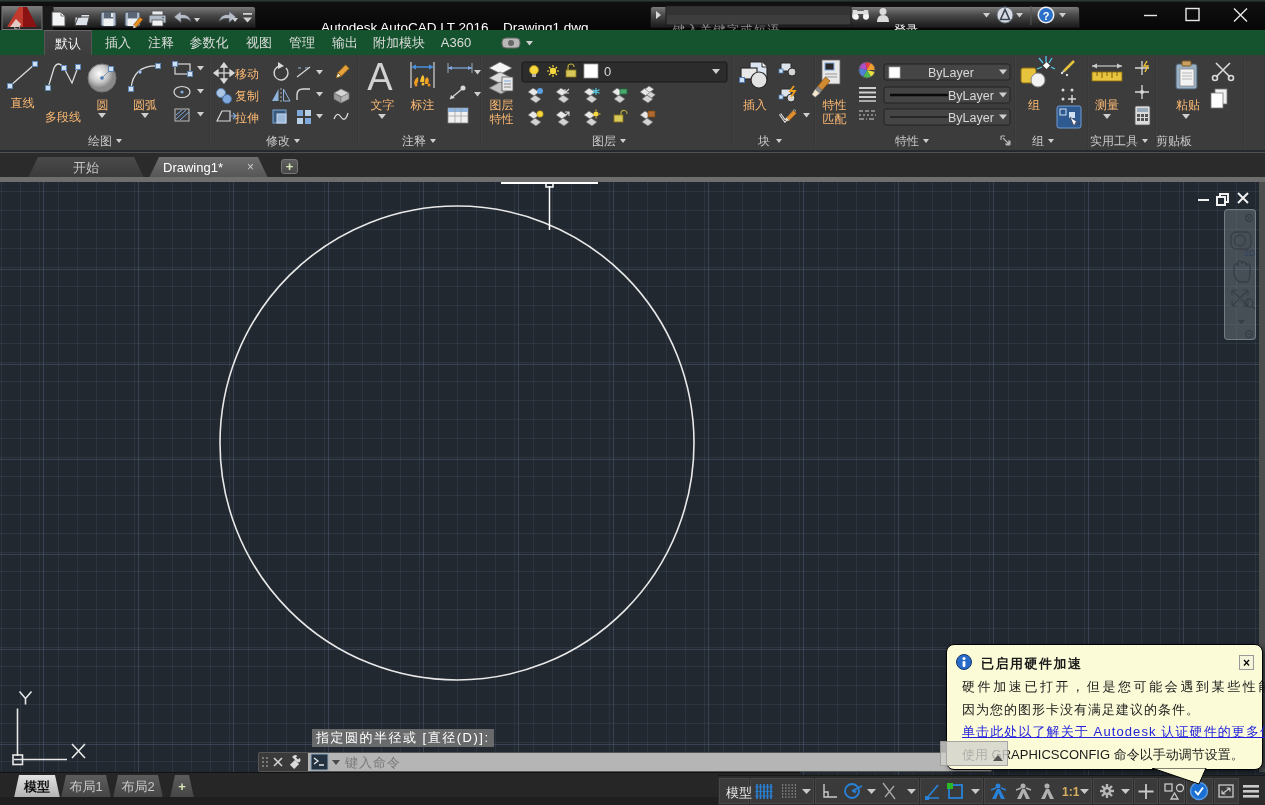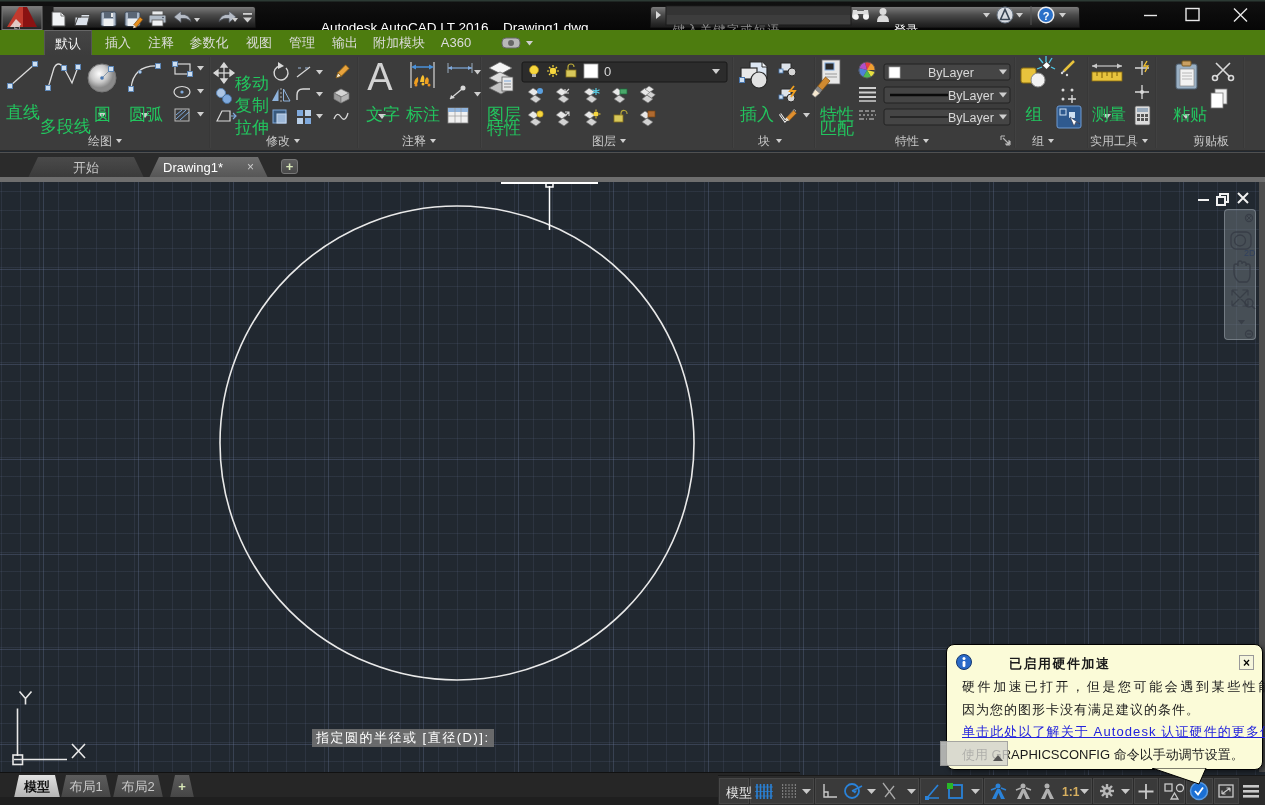--- a/index.html
+++ b/index.html
@@ -4,28 +4,28 @@
 html,body{margin:0;padding:0;background:#000;}
 *{box-sizing:border-box;}
 #app{position:relative;width:1265px;height:805px;overflow:hidden;font-family:"Liberation Sans",sans-serif;background:#212830;}
 .abs{position:absolute;}
 
 #titlebar{position:absolute;left:0;top:0;width:1265px;height:30px;background:linear-gradient(#111,#060606);}
 #qatbar{position:absolute;left:45px;top:6px;width:211px;height:22px;border-radius:3px 3px 0 0;background:linear-gradient(#7a7a7a,#4a4a4a 40%,#262626 85%,#1d1d1d);border:1px solid #141414;}
 #srchbar{position:absolute;left:650px;top:6px;width:430px;height:22px;border-radius:3px 3px 0 0;background:linear-gradient(#7a7a7a,#4a4a4a 40%,#262626 85%,#1d1d1d);border:1px solid #141414;}
 .ttxt{position:absolute;top:7px;color:#fff;font-size:13.5px;white-space:nowrap;margin-top:13px;}
 
-#ribtabs{position:absolute;left:0;top:30px;width:1265px;height:25px;background:#4d7c0f;}
+#ribtabs{position:absolute;left:0;top:30px;width:1265px;height:25px;background:#14532d;}
 .rtab{position:absolute;top:0;height:25px;line-height:25px;color:#dcdcdc;font-size:13px;text-align:center;}
 .rtab.act{background:linear-gradient(#454545,#3c3c3c);color:#f0f0f0;border-top:1px solid #666;border-left:1px solid #555;border-right:1px solid #555;}
 
 #ribbon{position:absolute;left:0;top:55px;width:1265px;height:96px;background:#3c3c3c;border-bottom:1px solid #2a2a2a;}
 .psep{position:absolute;top:2px;height:91px;width:2px;background:linear-gradient(90deg,#333,#464646);}
 .pcap{position:absolute;top:78px;height:16px;color:#c9c9c9;font-size:12px;white-space:nowrap;}
-.blbl{position:absolute;color:#22c55e;font-size:17px;white-space:nowrap;text-align:center;margin-top:6px;}
+.blbl{position:absolute;color:#fdba74;font-size:12px;white-space:nowrap;text-align:center;}
 .dna{width:0;height:0;border-left:3.5px solid transparent;border-right:3.5px solid transparent;border-top:4px solid #cfcfcf;position:absolute;}
 
 #doctabs{position:absolute;left:0;top:152px;width:1265px;height:25px;background:#2b2b2b;border-top:1px solid #505050;}
 #graystrip{position:absolute;left:0;top:177px;width:1265px;height:5px;background:#6e6e6e;}
 .dtab{position:absolute;top:4px;height:21px;line-height:21px;font-size:13px;color:#c7c7c7;text-align:center;border-radius:8px 8px 0 0;}
 
 #canvas{position:absolute;left:0;top:182px;width:1259px;height:623px;background:#212830;}
 #grid{position:absolute;left:0;top:0;width:100%;height:100%;
 background-image:
  linear-gradient(90deg,rgba(110,125,160,.30) 1px,transparent 1px),
@@ -574,21 +574,21 @@
   <div class="pcap" style="left:592px">图层</div>
       <div class="dna" style="left:620px;top:84px"></div>
   <div class="pcap" style="left:758px">块</div>
       <div class="dna" style="left:776px;top:84px"></div>
   <div class="pcap" style="left:895px">特性</div>
       <div class="dna" style="left:923px;top:84px"></div>
   <div class="pcap" style="left:1032px">组</div>
       <div class="dna" style="left:1048px;top:84px"></div>
   <div class="pcap" style="left:1090px">实用工具</div>
       <div class="dna" style="left:1142px;top:84px"></div>
-  <div class="pcap" style="left:1193px">剪贴板</div>
+  <div class="pcap" style="left:1156px">剪贴板</div>
   <svg class="abs" style="left:1000px;top:80px" width="12" height="12" viewBox="0 0 12 12">
     <path d="M1 1 v4 M1 1 h4 M10 10 h-4 M10 10 v-4 M3 3 l6 6 M9 9 l-4 0 M9 9 l0 -4" stroke="#b8b8b8" stroke-width="1.1" fill="none"></path>
   </svg>
 </div>
 
 <div id="doctabs">
   <div class="dtab" style="left:28px;width:116px;background:linear-gradient(#4a4a4a,#3a3a3a);clip-path:polygon(10px 0,106px 0,116px 21px,0 21px);border-radius:10px 10px 0 0;">开始</div>
   <div class="dtab" style="left:149px;width:119px;background:linear-gradient(#6e6e6e,#555);color:#fff;clip-path:polygon(10px 0,109px 0,119px 21px,0 21px);border-radius:10px 10px 0 0;text-align:left;padding-left:14px;">Drawing1*<span style="position:absolute;right:14px;top:0;color:#ccc;font-size:12px;">×</span></div>
   <div class="dtab" style="left:281px;width:17px;height:15px;top:6px;line-height:14px;background:linear-gradient(#5f5f5f,#484848);color:#d8e8b8;border:1px solid #777;border-radius:3px;font-weight:bold;">+</div>
 </div>
@@ -638,20 +638,41 @@
       <text x="19" y="46" font-size="9" fill="rgba(45,62,95,.85)" font-family="Liberation Sans,sans-serif">2D</text>
       <path d="M13 110 h7 l-3.5 4.5 Z" fill="rgba(52,58,68,.8)"></path>
     </svg>
   </div>
 </div>
 
 <div id="scrollstrip"></div>
 
 <div class="cmdecho" style="left:312px;top:729px;letter-spacing:1.5px;">指定圆的半径或 [直径(D)]:</div>
 
+<div id="cmddock">
+  <svg class="abs" style="left:0;top:0" width="732" height="18" viewBox="0 0 732 18">
+    <rect x="0" y="0" width="49" height="18" fill="#3a3a3a"></rect>
+    <g fill="#8f8f8f">
+          <circle cx="4" cy="5" r="1"></circle>
+          <circle cx="4" cy="9" r="1"></circle>
+          <circle cx="4" cy="13" r="1"></circle>
+          <circle cx="8" cy="5" r="1"></circle>
+          <circle cx="8" cy="9" r="1"></circle>
+          <circle cx="8" cy="13" r="1"></circle>
+        </g>
+    <path d="M15 5 L23 13 M23 5 L15 13" stroke="#d0d0d0" stroke-width="1.6"></path>
+    <g transform="translate(38,9) rotate(45)">
+          <path d="M-7 -1.5 a3 3 0 0 1 3 -3 l0 2 l3 0 l0 -2 a3 3 0 0 1 3 3 l-1.5 1.5 l-7.5 0 Z M-3 0 l6 0 l0 7 l-6 0 Z" fill="#d9d9d9"></path>
+        </g>
+    <rect x="52" y="1" width="17" height="16" fill="#253240" stroke="#8fa8c0"></rect>
+    <path d="M55 5 l4 3 l-4 3 M60 12 h5" stroke="#e8e8e8" stroke-width="1.3" fill="none"></path>
+    <path d="M73 7 h8 l-4 5 Z" fill="#4a4a4a"></path>
+  </svg>
+  <span style="position:absolute;left:86px;top:1px;font-size:13px;color:#7a7a7a;letter-spacing:1px;">键入命令</span>
+</div>
 
 <div id="laytabs">
   <div class="ltab" style="left:14px;width:46px;background:linear-gradient(#e2e2e2,#b2b2b2);color:#111;font-weight:bold;clip-path:polygon(5px 0,41px 0,46px 23px,0 23px);">模型</div>
   <div class="ltab" style="left:61px;width:50px;background:linear-gradient(#5c5c5c,#454545);color:#c9c9c9;clip-path:polygon(5px 0,45px 0,50px 23px,0 23px);">布局1</div>
   <div class="ltab" style="left:113px;width:50px;background:linear-gradient(#5c5c5c,#454545);color:#c9c9c9;clip-path:polygon(5px 0,45px 0,50px 23px,0 23px);">布局2</div>
   <div class="ltab" style="left:170px;width:24px;background:linear-gradient(#5c5c5c,#454545);color:#d8e8b8;font-weight:bold;clip-path:polygon(5px 0,19px 0,24px 23px,0 23px);">+</div>
 </div>
 <div id="botfill"></div>
 
 <div id="statusbar">
@@ -751,21 +772,21 @@
 
 <svg class="abs" style="left:1140px;top:768px;width:80px;height:20px;z-index:30;">
   <path d="M12 0 L66 0 L59 16 Z" fill="#fbfbd8" stroke="#000" stroke-width="1"></path>
 </svg>
 <div id="balloon">
   <svg class="abs" style="left:9px;top:9px" width="16" height="16" viewBox="0 0 16 16">
     <circle cx="8" cy="8" r="7.5" fill="#2a6ac8" stroke="#16386e"></circle>
     <circle cx="8" cy="4.6" r="1.5" fill="#fff"></circle>
         <rect x="6.6" y="7" width="2.8" height="6" rx="1.2" fill="#fff"></rect>
   </svg>
-  <div class="btxt" style="left:34px;top:10px;font-weight:bold;letter-spacing:1.5px;margin-left:28px;">已启用硬件加速</div>
+  <div class="btxt" style="left:34px;top:10px;font-weight:bold;letter-spacing:1.5px;">已启用硬件加速</div>
   <div class="abs" style="left:292px;top:10px;width:15px;height:15px;border:1px solid #999;background:#f5f5dc;color:#000;font-weight:bold;font-size:12px;line-height:14px;text-align:center;">×</div>
   <div class="btxt" style="left:15px;top:33px;letter-spacing:2.6px;">硬件加速已打开，但是您可能会遇到某些性能问题，</div>
   <div class="btxt" style="left:15px;top:56px;letter-spacing:1px;">因为您的图形卡没有满足建议的条件。</div>
   <div class="btxt" style="left:15px;top:78px;color:#2222dd;text-decoration:underline;letter-spacing:1.1px;">单击此处以了解关于 Autodesk 认证硬件的更多信息。</div>
   <div class="btxt" style="left:15px;top:101px;">使用 GRAPHICSCONFIG 命令以手动调节设置。</div>
 </div>
 <div class="abs" style="left:940px;top:741px;width:68px;height:25px;background:rgba(210,210,205,.8);border:1px solid rgba(130,130,130,.6);z-index:31;">
   <div class="dna" style="left:52px;top:9px;border-top-color:transparent;border-bottom:6px solid #555;border-left-width:5px;border-right-width:5px;"></div>
 </div>
 

